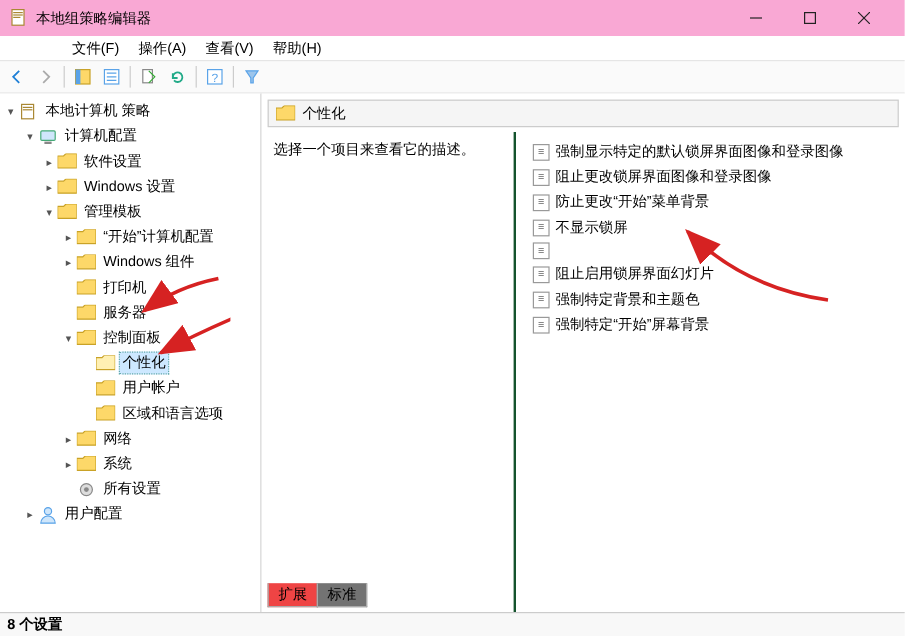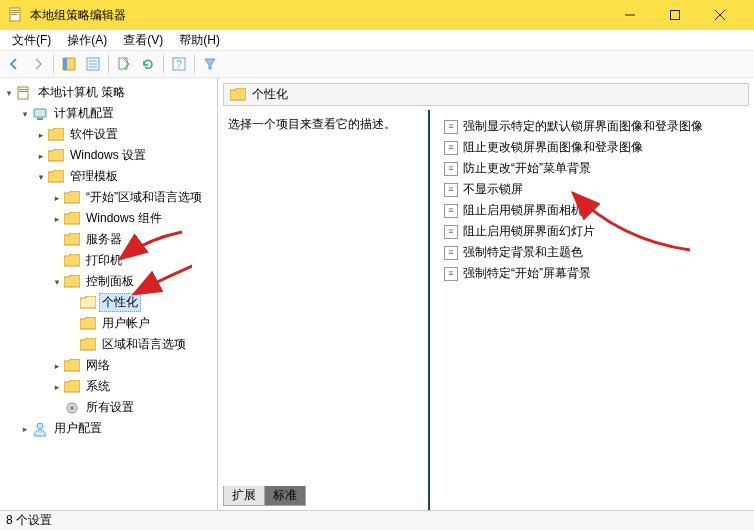--- a/index.html
+++ b/index.html
@@ -1,23 +1,23 @@
 <!DOCTYPE html>
 <html><head>
 <meta charset="utf-8">
 <style>
 * { box-sizing: border-box; margin: 0; padding: 0; }
 body { font-family: "Microsoft YaHei", "Segoe UI", Tahoma, sans-serif; font-size: 12px; background: #fff; width: 754px; height: 530px; overflow: hidden; position: relative; }
-.titlebar { height: 30px; display: flex; align-items: center; padding: 0 12px 0 8px; background: #fde047; }
+.titlebar { height: 30px; display: flex; align-items: center; padding: 0 12px 0 8px; background: #f9a8d4; }
 .titlebar .icon { width: 16px; height: 16px; margin-right: 6px; }
 .titlebar .title { flex: 1; font-size: 12px; }
 .titlebar .win-btns { display: flex; }
 .titlebar .win-btn { width: 45px; height: 30px; display: flex; align-items: center; justify-content: center; cursor: pointer; }
 .titlebar .win-btn svg { stroke: #222; }
-.menubar { height: 20px; display: flex; align-items: center; padding: 0 4px; }
+.menubar { height: 20px; display: flex; align-items: center; padding: 0 4px; margin-left: 48px; }
 .menubar .menu-item { padding: 1px 8px; cursor: pointer; }
 .toolbar { height: 28px; display: flex; align-items: center; padding: 0 2px; border-top: 1px solid #e5e5e5; border-bottom: 1px solid #e5e5e5; background: #fafafa; }
 .toolbar .tb-btn { width: 22px; height: 22px; display: flex; align-items: center; justify-content: center; margin: 0 1px; cursor: pointer; border: 1px solid transparent; }
 .toolbar .tb-sep { width: 1px; height: 18px; background: #ccc; margin: 0 3px; }
 .content { display: flex; height: 432px; }
 .tree-pane { width: 218px; border-right: 1px solid #ccc; overflow: auto; padding: 4px 2px; background: #fff; }
 .right-pane { flex: 1; display: flex; flex-direction: column; background: #fff; position: relative; }
 .crumb { background: #f5f5f5; border: 1px solid #ccc; margin: 5px 5px 4px 5px; padding: 2px 6px; display: flex; align-items: center; }
 .crumb .folder-svg { margin-right: 6px; }
 .details { display: flex; flex: 1; min-height: 0; }
@@ -32,22 +32,22 @@
 .node { display: flex; align-items: center; padding: 1px 0; }
 .tw { width: 14px; height: 14px; display: inline-flex; align-items: center; justify-content: center; cursor: pointer; color: #555; font-size: 9px; }
 .tw.blank { visibility: hidden; }
 .node .lbl { padding: 1px 3px; cursor: pointer; }
 .node.sel .lbl { background: #cde8ff; border: 1px dotted #6aa; padding: 0 2px; }
 .folder-svg { width: 16px; height: 13px; margin-right: 3px; }
 .comp-svg { width: 16px; height: 16px; margin-right: 3px; }
 .gear-svg { width: 16px; height: 16px; margin-right: 3px; }
 .tabs { position: absolute; bottom: 4px; left: 5px; display: flex; }
 .tab { border: 1px solid #aaa; border-top: none; padding: 1px 8px; background: #737373; margin-right: -1px; cursor: pointer; font-size: 12px; }
-.tab.active { background: #e5e5e5; }
-.statusbar { height: 20px; border-top: 1px solid #ccc; padding: 1px 6px; font-size: 12px; background: #f8f8f8; }
+.tab.active { background: #ef4444; }
+.statusbar { height: 20px; border-top: 1px solid #ccc; padding: 1px 6px; font-size: 12px; background: #f8f8f8; font-weight: bold; }
 .arrow-annot { position: absolute; pointer-events: none; }
 </style>
 </head>
 <body>
 
 <div class="titlebar">
   <span class="icon">
     <svg viewBox="0 0 16 16" width="16" height="16">
         <rect x="2" y="1" width="10" height="13" fill="#fff" stroke="#aa8833" stroke-width="1"></rect>
         <rect x="3" y="3" width="8" height="1" fill="#aa8833"></rect>
@@ -189,48 +189,48 @@
                       </svg>
                       <span class="lbl">管理模板</span>
                     </div>
                   <ul>
                     <li>
                         <div class="node">
                           <span class="tw">▸</span>
                           <svg class="folder-svg" viewBox="0 0 16 13">
                             <path d="M0 2 L5 2 L7 0 L16 0 L16 12 L0 12 Z" fill="#fdd869" stroke="#c9a227"></path>
                           </svg>
-                          <span class="lbl">“开始”区域和语言选项</span>
+                          <span class="lbl">“开始”计算机配置</span>
                         </div>
                       </li>
                     <li>
                         <div class="node">
                           <span class="tw">▸</span>
                           <svg class="folder-svg" viewBox="0 0 16 13">
                             <path d="M0 2 L5 2 L7 0 L16 0 L16 12 L0 12 Z" fill="#fdd869" stroke="#c9a227"></path>
                           </svg>
                           <span class="lbl">Windows 组件</span>
                         </div>
                       </li>
                     <li>
                         <div class="node">
                           <span class="tw blank"></span>
                           <svg class="folder-svg" viewBox="0 0 16 13">
                             <path d="M0 2 L5 2 L7 0 L16 0 L16 12 L0 12 Z" fill="#fdd869" stroke="#c9a227"></path>
                           </svg>
+                          <span class="lbl">打印机</span>
+                        </div>
+                      </li>
+                    <li>
+                        <div class="node">
+                          <span class="tw blank"></span>
+                          <svg class="folder-svg" viewBox="0 0 16 13">
+                            <path d="M0 2 L5 2 L7 0 L16 0 L16 12 L0 12 Z" fill="#fdd869" stroke="#c9a227"></path>
+                          </svg>
                           <span class="lbl">服务器</span>
-                        </div>
-                      </li>
-                    <li>
-                        <div class="node">
-                          <span class="tw blank"></span>
-                          <svg class="folder-svg" viewBox="0 0 16 13">
-                            <path d="M0 2 L5 2 L7 0 L16 0 L16 12 L0 12 Z" fill="#fdd869" stroke="#c9a227"></path>
-                          </svg>
-                          <span class="lbl">打印机</span>
                         </div>
                       </li>
                     <li>
                       <div class="node">
                           <span class="tw">▾</span>
                           <svg class="folder-svg" viewBox="0 0 16 13">
                             <path d="M0 2 L5 2 L7 0 L16 0 L16 12 L0 12 Z" fill="#fdd869" stroke="#c9a227"></path>
                           </svg>
                           <span class="lbl">控制面板</span>
                         </div>
@@ -336,21 +336,20 @@
             <div class="setting-row">
               <span class="bullet">≡</span>
               <span>防止更改“开始”菜单背景</span>
             </div>
             <div class="setting-row">
               <span class="bullet">≡</span>
               <span>不显示锁屏</span>
             </div>
             <div class="setting-row">
               <span class="bullet">≡</span>
-              <span>阻止启用锁屏界面相机</span>
             </div>
             <div class="setting-row">
               <span class="bullet">≡</span>
               <span>阻止启用锁屏界面幻灯片</span>
             </div>
             <div class="setting-row">
               <span class="bullet">≡</span>
               <span>强制特定背景和主题色</span>
             </div>
             <div class="setting-row">

